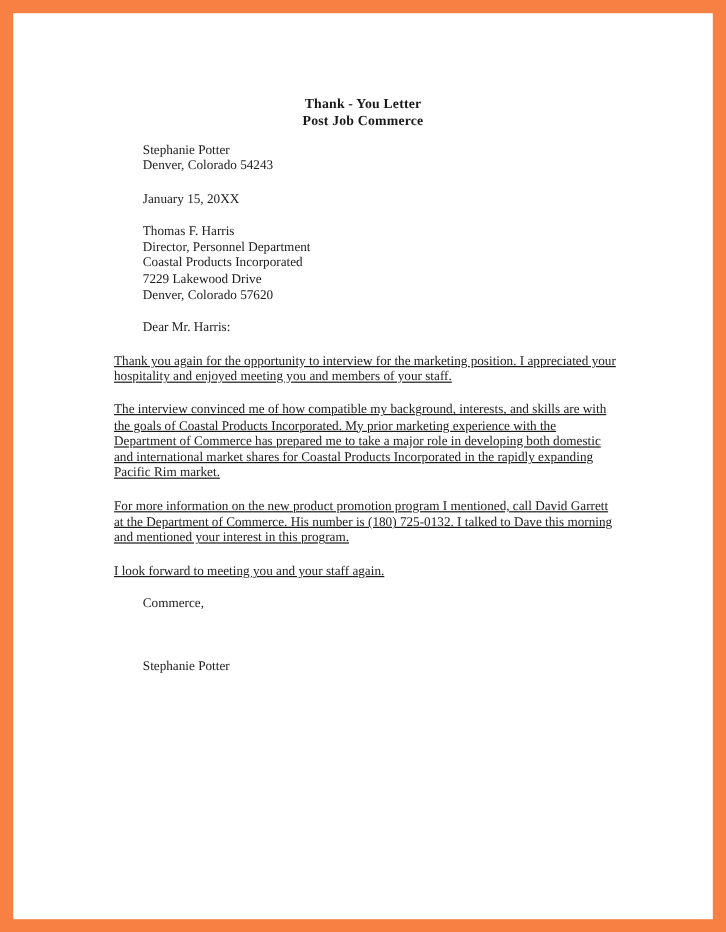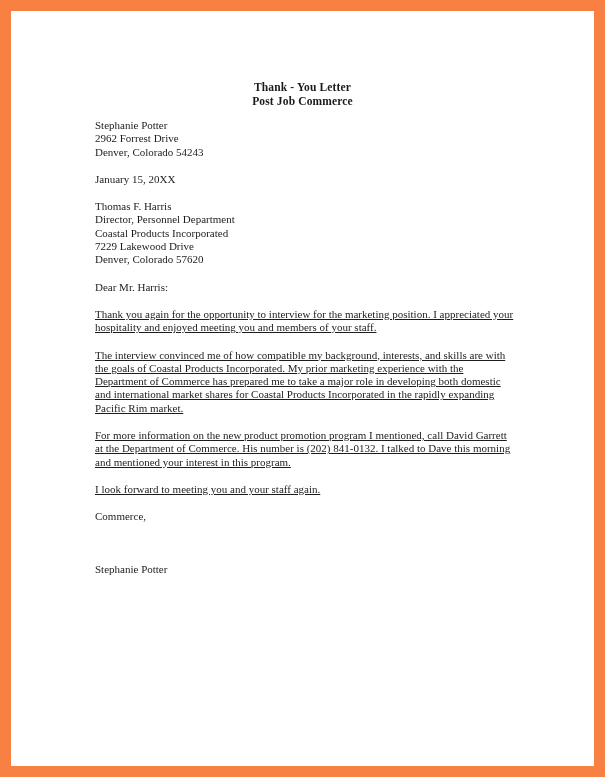--- a/index.html
+++ b/index.html
@@ -48,20 +48,21 @@
     line-height: 13.3px;
     color: #1c1c1c;
     text-align: left;
   }
   .block {
     margin: 0;
   }
   .block .ln {
     display: block;
     white-space: pre-wrap;
+    margin-left: 24px;
   }
   .gap-sender   { height: 14px; }
   .gap-date     { height: 14px; }
   .gap-recip    { height: 14px; }
   .gap-salut    { height: 14px; }
   .gap-para     { height: 14px; }
   .gap-close    { height: 14px; }
   .gap-sign     { height: 39px; }
   .para {
     margin: 0;
@@ -76,21 +77,20 @@
 
   <div class="doc-title">
     <span class="title-line">Thank - You Letter</span>
     <span class="title-line">Post Job Commerce</span>
   </div>
 
   <div class="letter-body">
 
     <div class="block">
       <span class="ln">Stephanie Potter</span>
-      <span class="ln">2962 Forrest Drive</span>
       <span class="ln">Denver, Colorado 54243</span>
     </div>
 
     <div class="gap-sender"></div>
 
     <div class="block">
       <span class="ln">January 15, 20XX</span>
     </div>
 
     <div class="gap-date"></div>
@@ -112,21 +112,21 @@
     <div class="gap-salut"></div>
 
     <p class="para">Thank you again for the opportunity to interview for the marketing position.  I appreciated your hospitality and enjoyed meeting you and members of your staff.</p>
 
     <div class="gap-para"></div>
 
     <p class="para">The interview convinced me of how compatible my background, interests, and skills are with the goals of Coastal Products Incorporated.  My prior marketing experience with the Department of Commerce has prepared me to take a major role in developing both domestic and international market shares for Coastal Products Incorporated in the rapidly expanding Pacific Rim market.</p>
 
     <div class="gap-para"></div>
 
-    <p class="para">For more information on the new product promotion program I mentioned, call David Garrett at the Department of Commerce.  His number is (202) 841-0132.  I talked to Dave this morning and mentioned your interest in this program.</p>
+    <p class="para">For more information on the new product promotion program I mentioned, call David Garrett at the Department of Commerce.  His number is (180) 725-0132.  I talked to Dave this morning and mentioned your interest in this program.</p>
 
     <div class="gap-para"></div>
 
     <p class="para">I look forward to meeting you and your staff again.</p>
 
     <div class="gap-close"></div>
 
     <div class="block">
       <span class="ln">Commerce,</span>
     </div>

